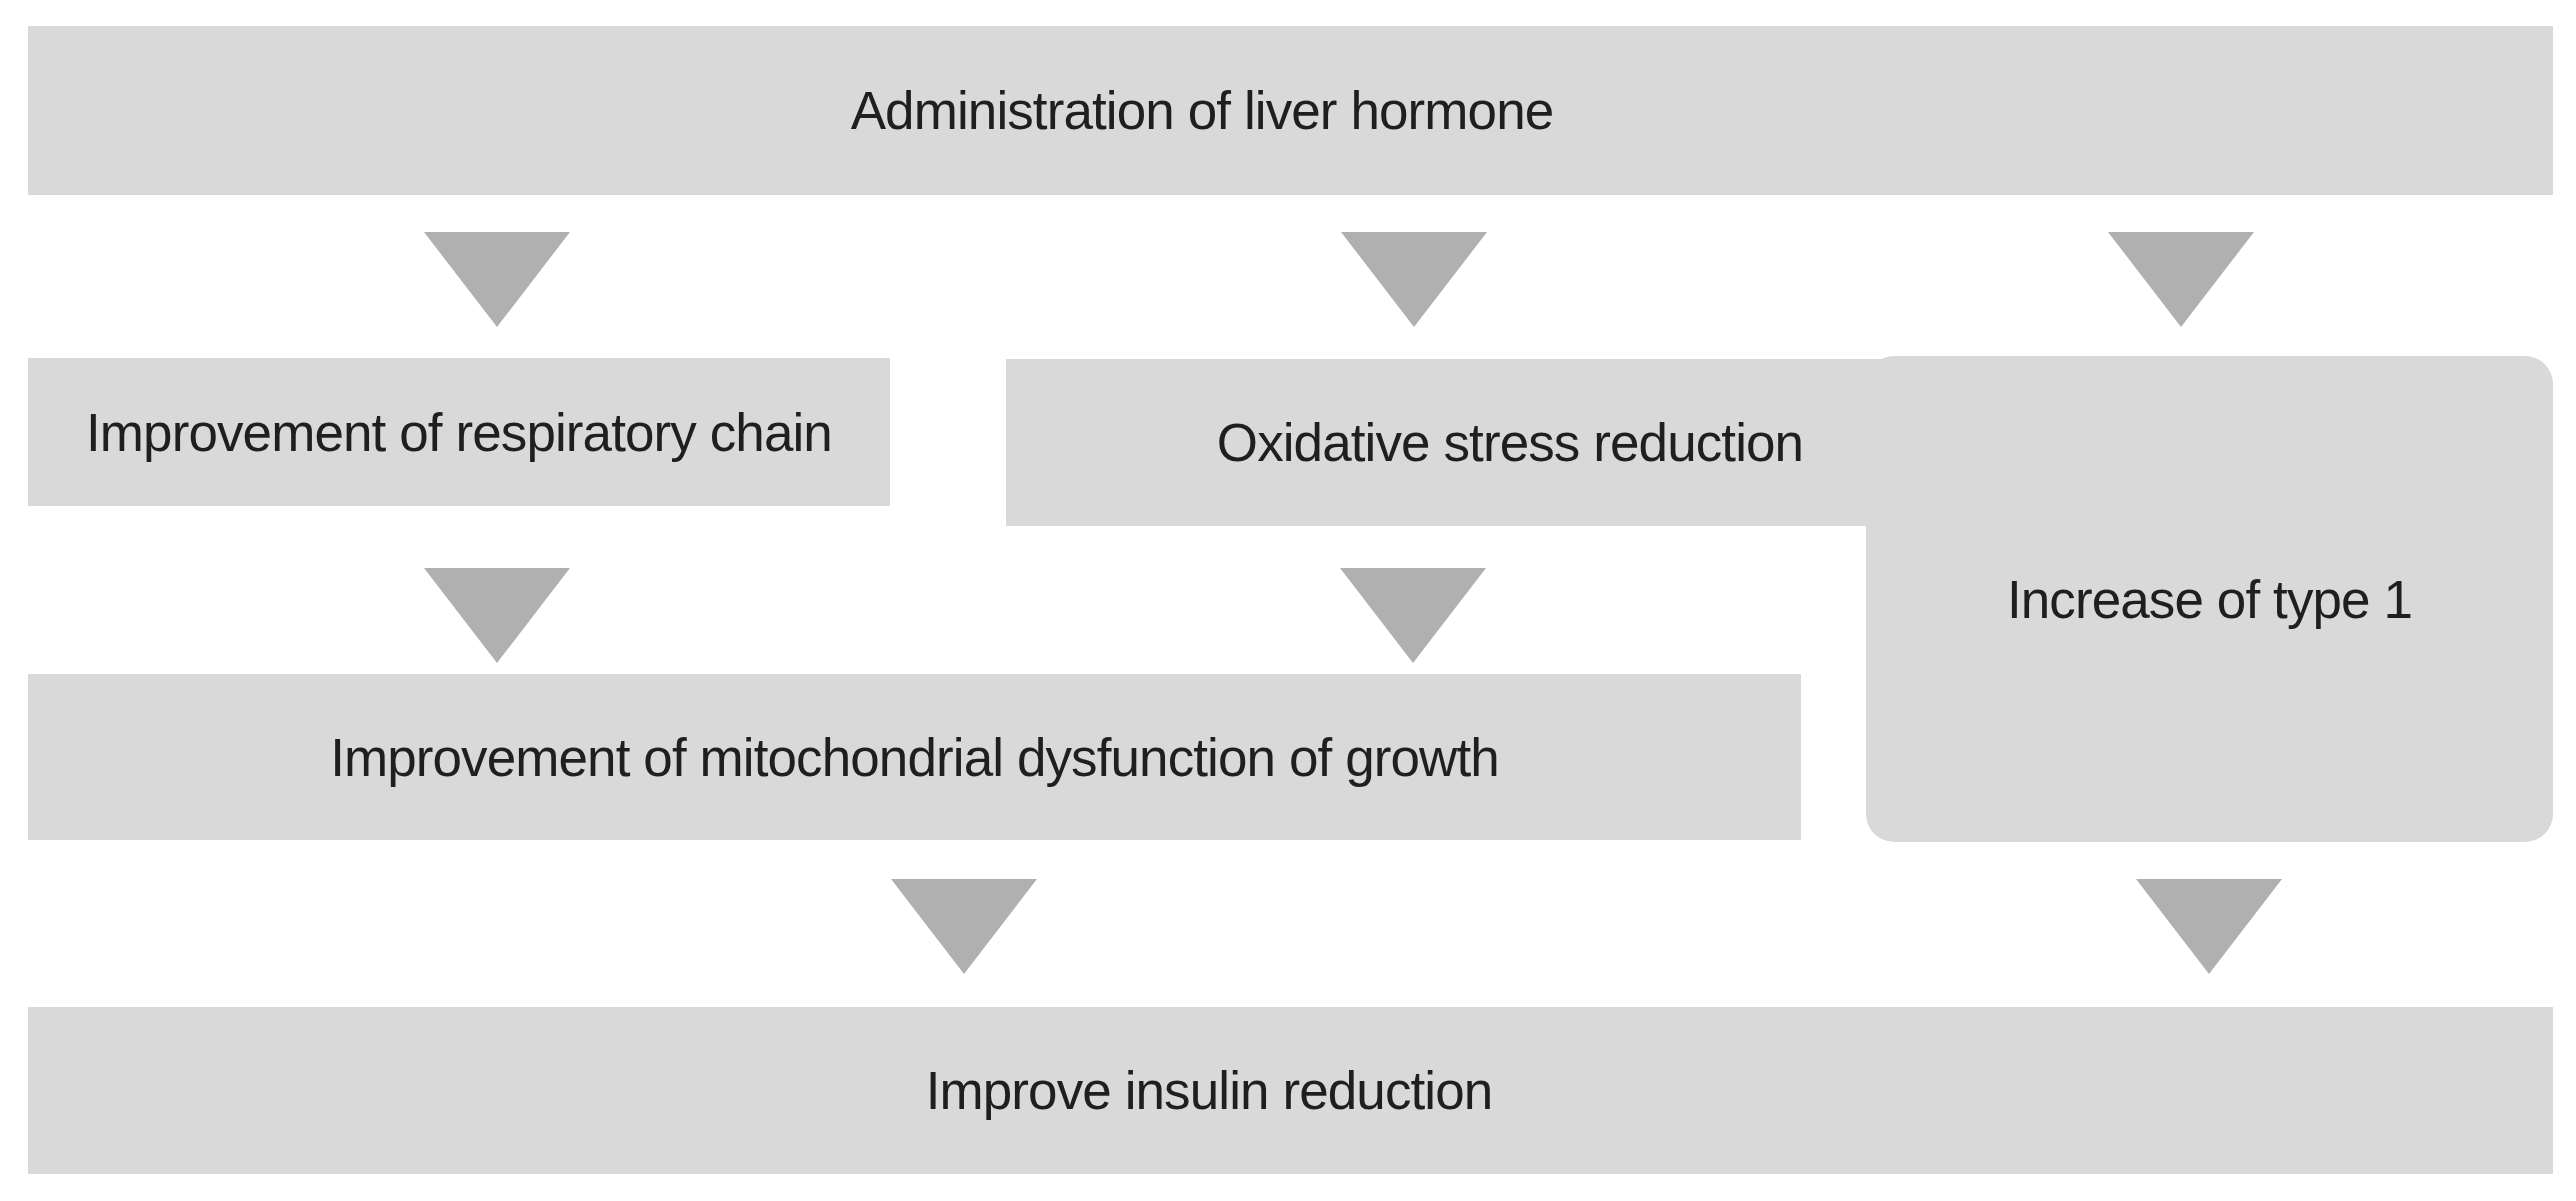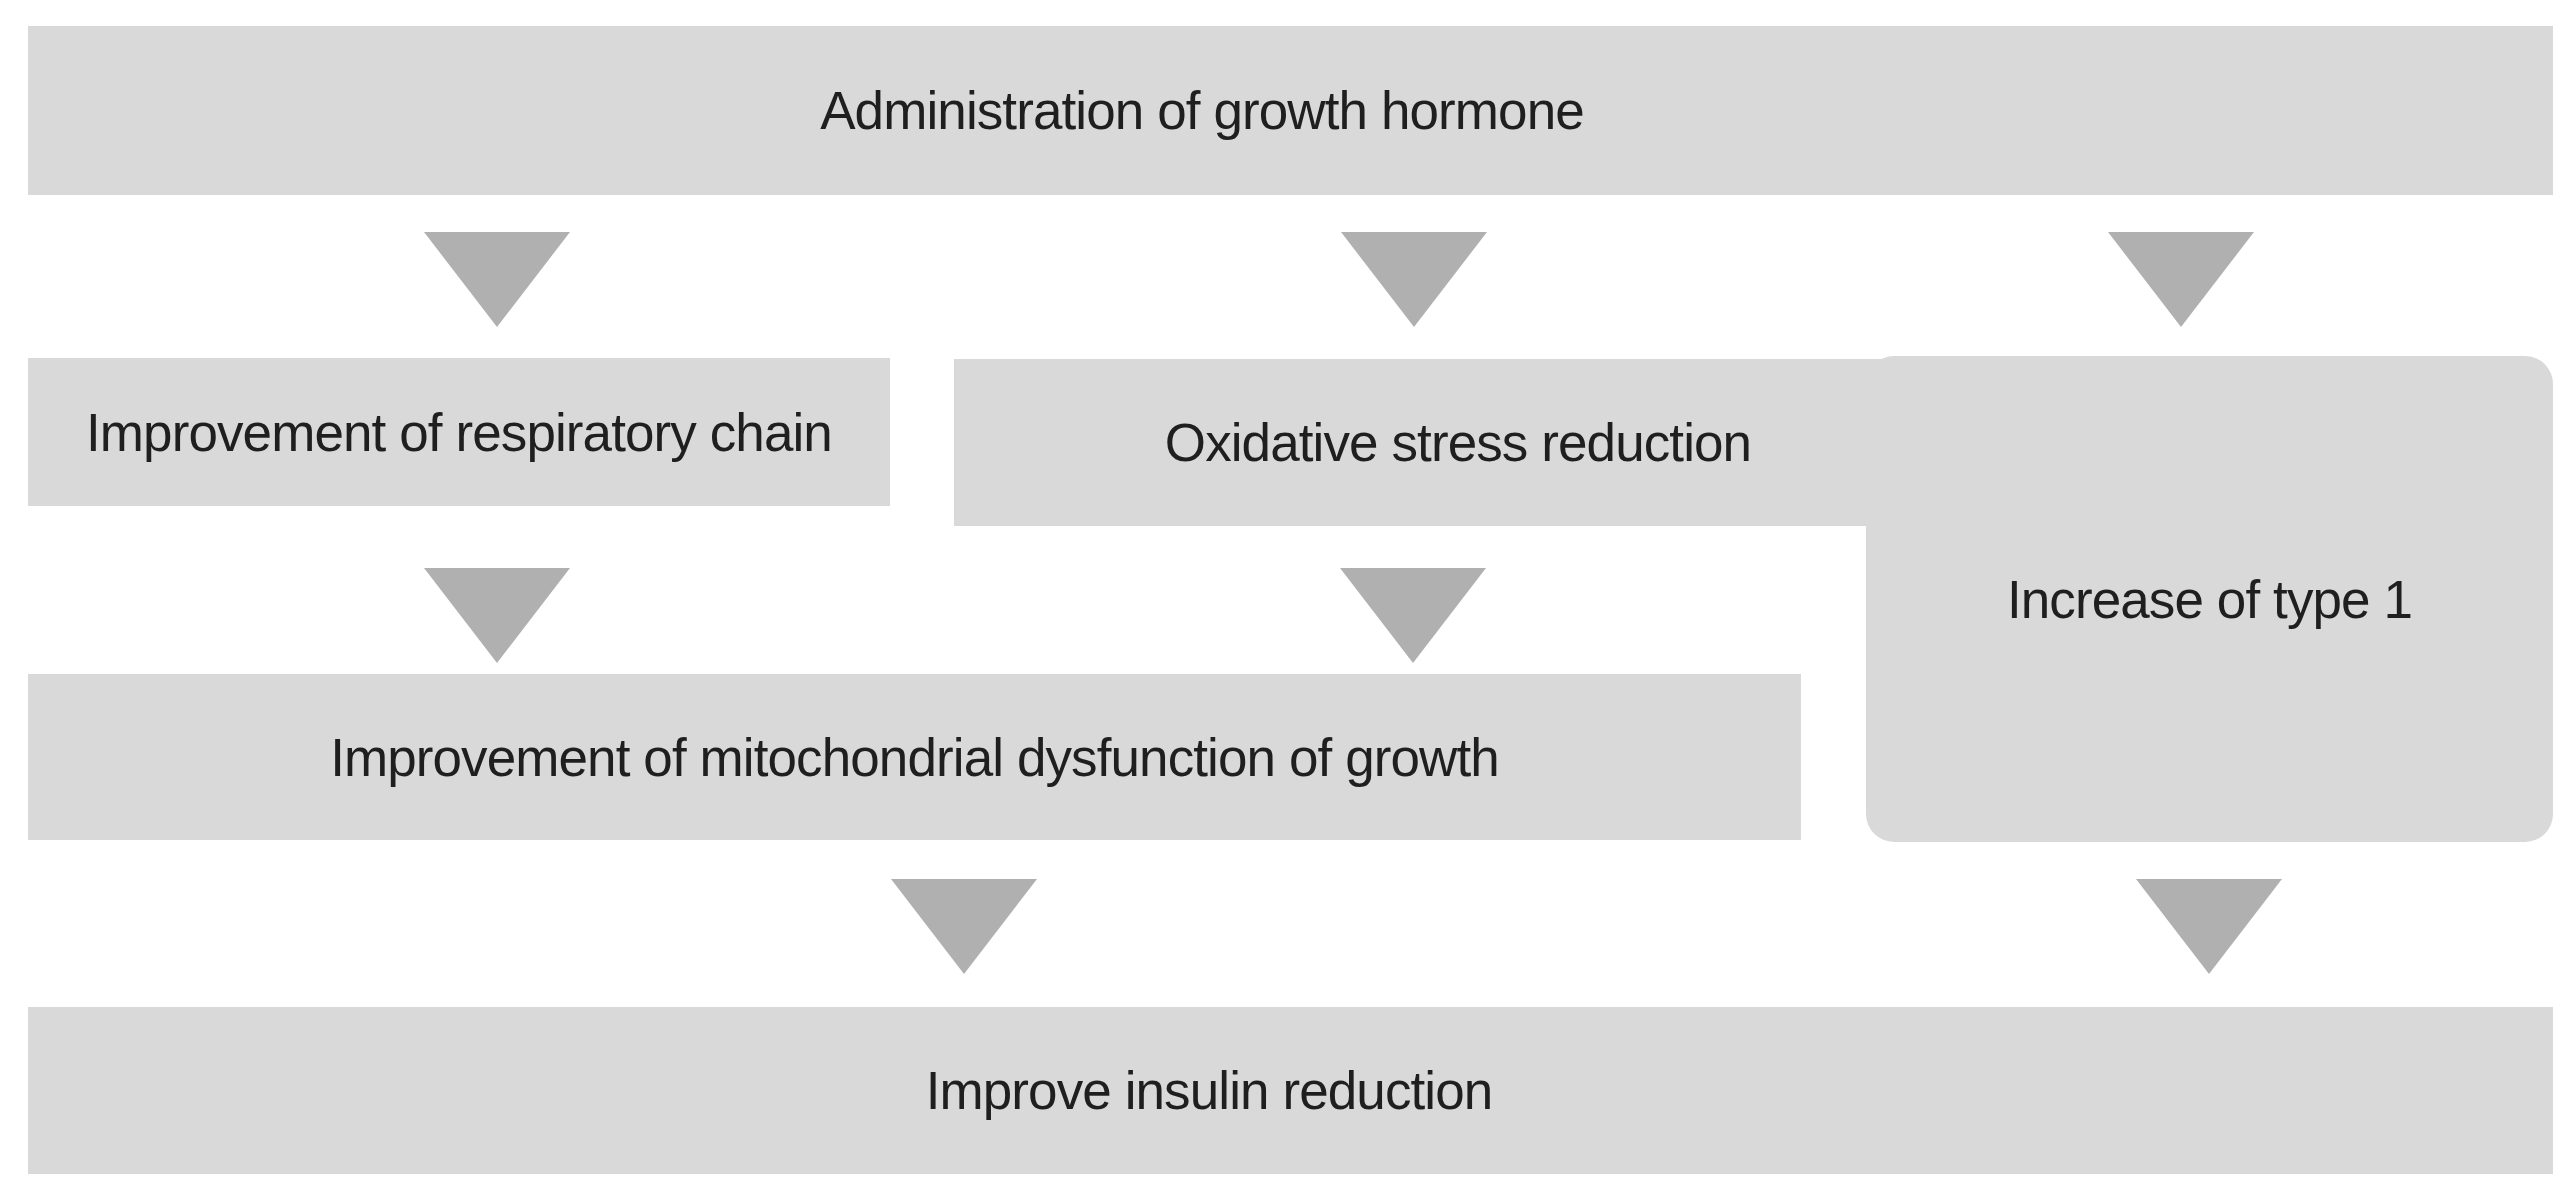--- a/index.html
+++ b/index.html
@@ -40,32 +40,32 @@
     background: #b0b0b0;
     clip-path: polygon(0 0, 100% 0, 50% 100%);
   }
 </style>
 </head>
 <body>
 
 <div class="canvas">
 
   <div class="node" style="left:28px; top:26px; width:2525px; height:169px; padding-right:177px;">
-    <span>Administration of growth hormone</span>
+    <span>Administration of liver hormone</span>
   </div>
 
   <div class="arrow" style="left:424px;  top:232px;"></div>
   <div class="arrow" style="left:1341px; top:232px;"></div>
   <div class="arrow" style="left:2108px; top:232px;"></div>
 
   <div class="node" style="left:28px; top:358px; width:862px; height:148px;">
     <span>Improvement of respiratory chain</span>
   </div>
 
-  <div class="node" style="left:954px; top:359px; width:1008px; height:167px;">
+  <div class="node" style="left:1006px; top:359px; width:1008px; height:167px;">
     <span>Oxidative stress reduction</span>
   </div>
 
   <div class="node multiline" style="left:1866px; top:356px; width:687px; height:486px;border-radius:28px;">
     <span>Increase of type 1</span>
   </div>
 
   <div class="arrow" style="left:424px;  top:568px;"></div>
   <div class="arrow" style="left:1340px; top:568px;"></div>
 

